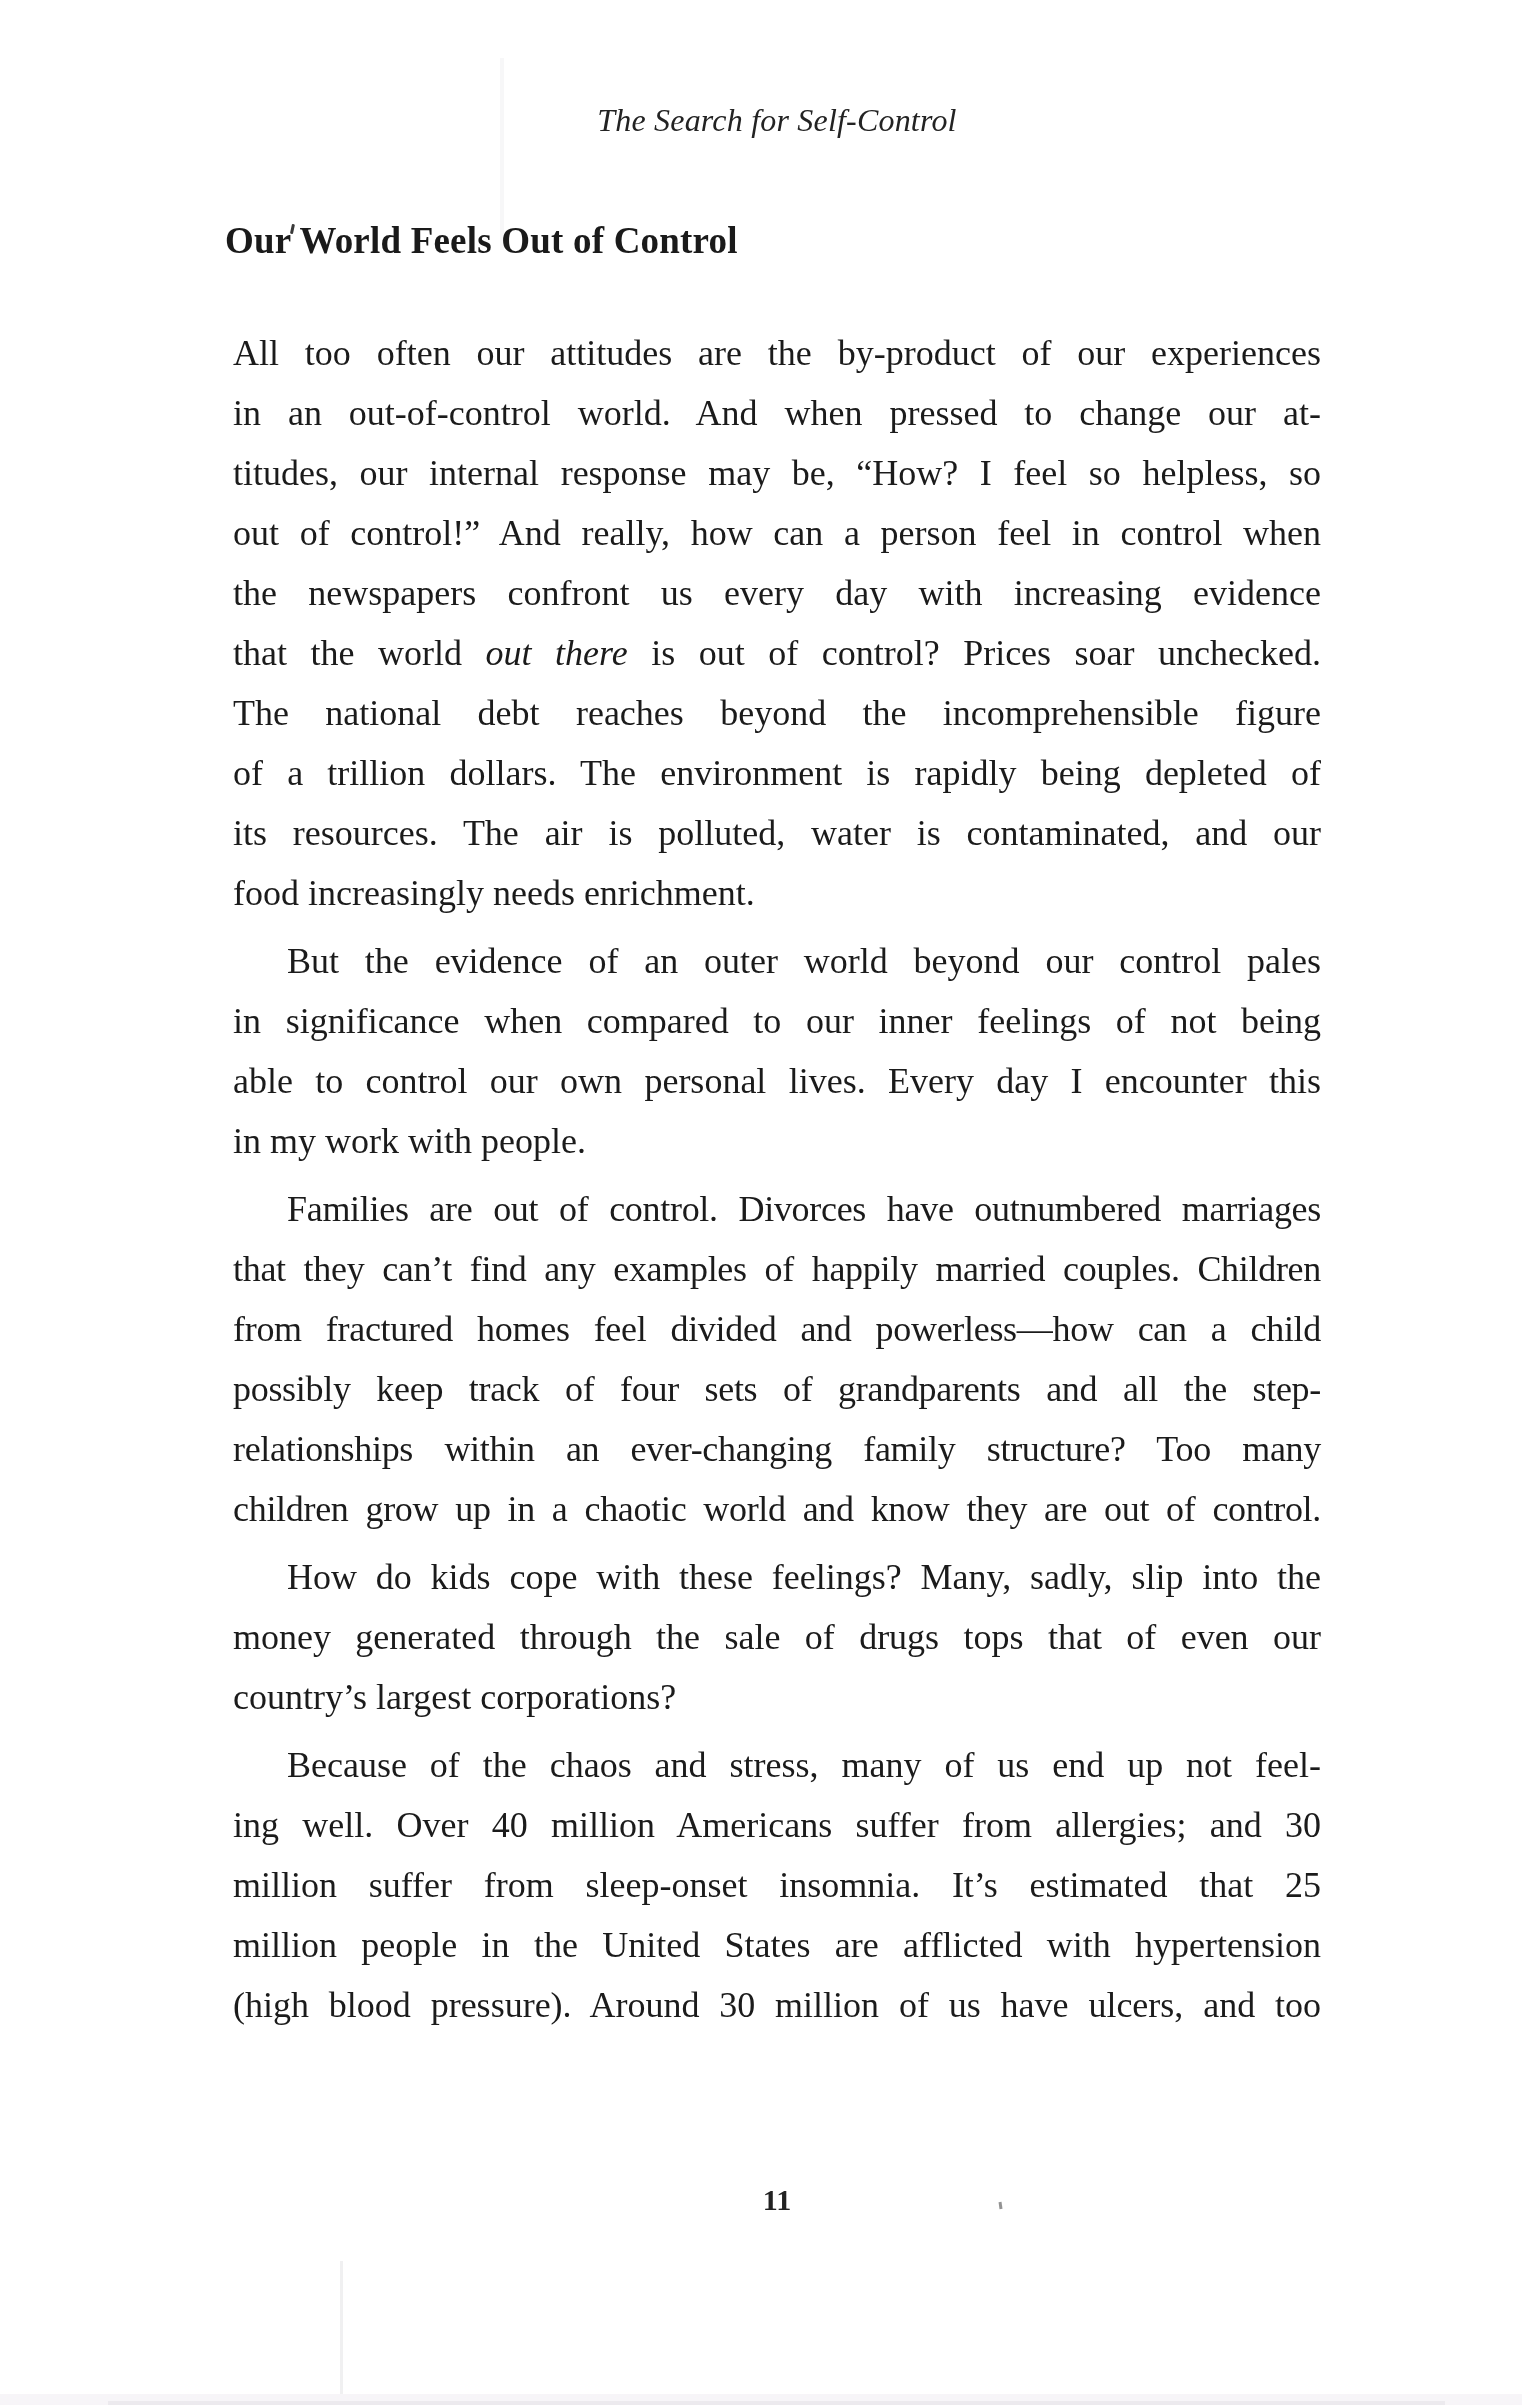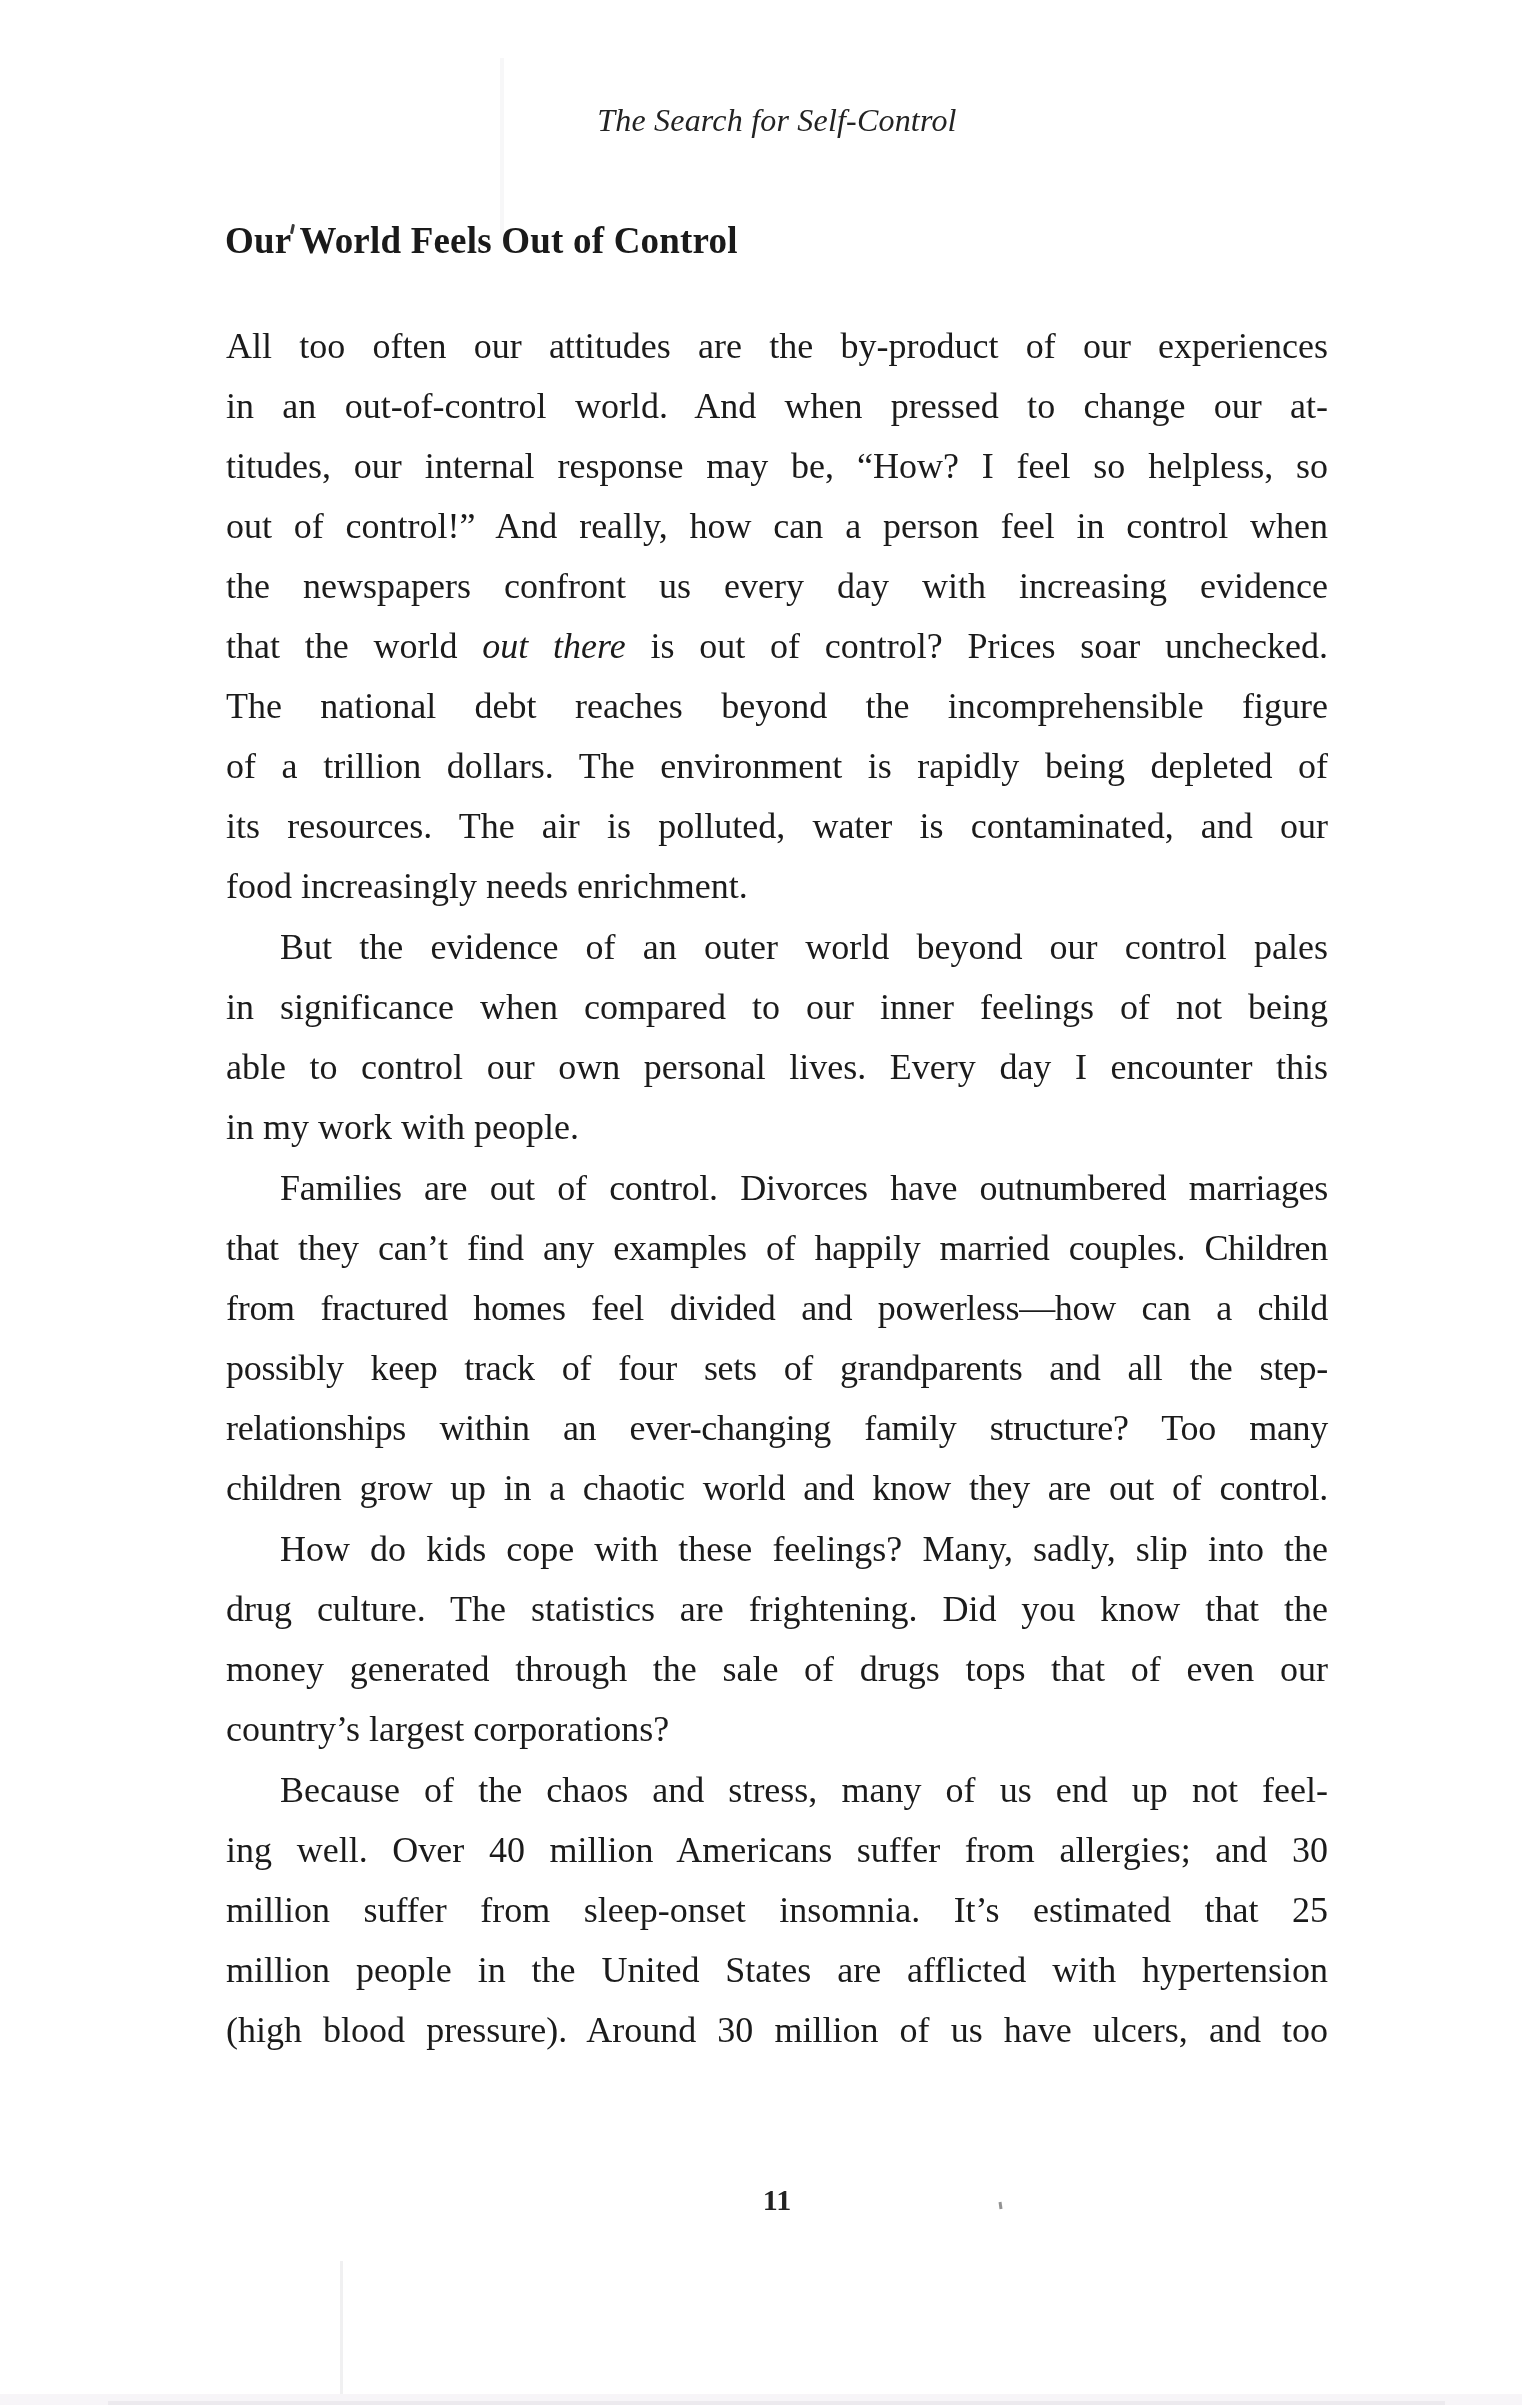--- a/index.html
+++ b/index.html
@@ -39,21 +39,21 @@
     color: #1a1a1a;
   }
   .body-text {
     position: absolute;
     top: 315px;
     left: 225px;
     width: 1104px;
     font-size: 36px;
     line-height: 60px;
   }
-  .paragraph { margin: 1px; }
+  .paragraph { margin: 8px; }
   .line {
     text-align: justify;
     text-align-last: justify;
     height: 60px;
     overflow: visible;
   }
   .line.last { text-align-last: left; }
   .line.indent { text-indent: 54px; }
   .paragraph.condensed .line { letter-spacing: -0.3px; }
   .line em { font-style: italic; }
@@ -128,21 +128,20 @@
       <div class="paragraph condensed">
         <div class="line indent" style=""><span>Families are out of control. Divorces have outnumbered marriages</span></div>
         <div class="line" style=""><span>that they can’t find any examples of happily married couples. Children</span></div>
         <div class="line" style=""><span>from fractured homes feel divided and powerless—how can a child</span></div>
         <div class="line" style=""><span>possibly keep track of four sets of grandparents and all the step-</span></div>
         <div class="line" style=""><span>relationships within an ever-changing family structure? Too many</span></div>
         <div class="line" style=""><span>children grow up in a chaotic world and know they are out of control.</span></div>
       </div>
       <div class="paragraph">
         <div class="line indent" style=""><span>How do kids cope with these feelings? Many, sadly, slip into the</span></div>
-        <div class="line" style=""><span>drug culture. The statistics are frightening. Did you know that the</span></div>
         <div class="line" style=""><span>money generated through the sale of drugs tops that of even our</span></div>
         <div class="line last" style=""><span>country’s largest corporations?</span></div>
       </div>
       <div class="paragraph">
         <div class="line indent" style=""><span>Because of the chaos and stress, many of us end up not feel-</span></div>
         <div class="line" style=""><span>ing well. Over 40 million Americans suffer from allergies; and 30</span></div>
         <div class="line" style=""><span>million suffer from sleep-onset insomnia. It’s estimated that 25</span></div>
         <div class="line" style=""><span>million people in the United States are afflicted with hypertension</span></div>
         <div class="line" style=""><span>(high blood pressure). Around 30 million of us have ulcers, and too</span></div>
       </div>

